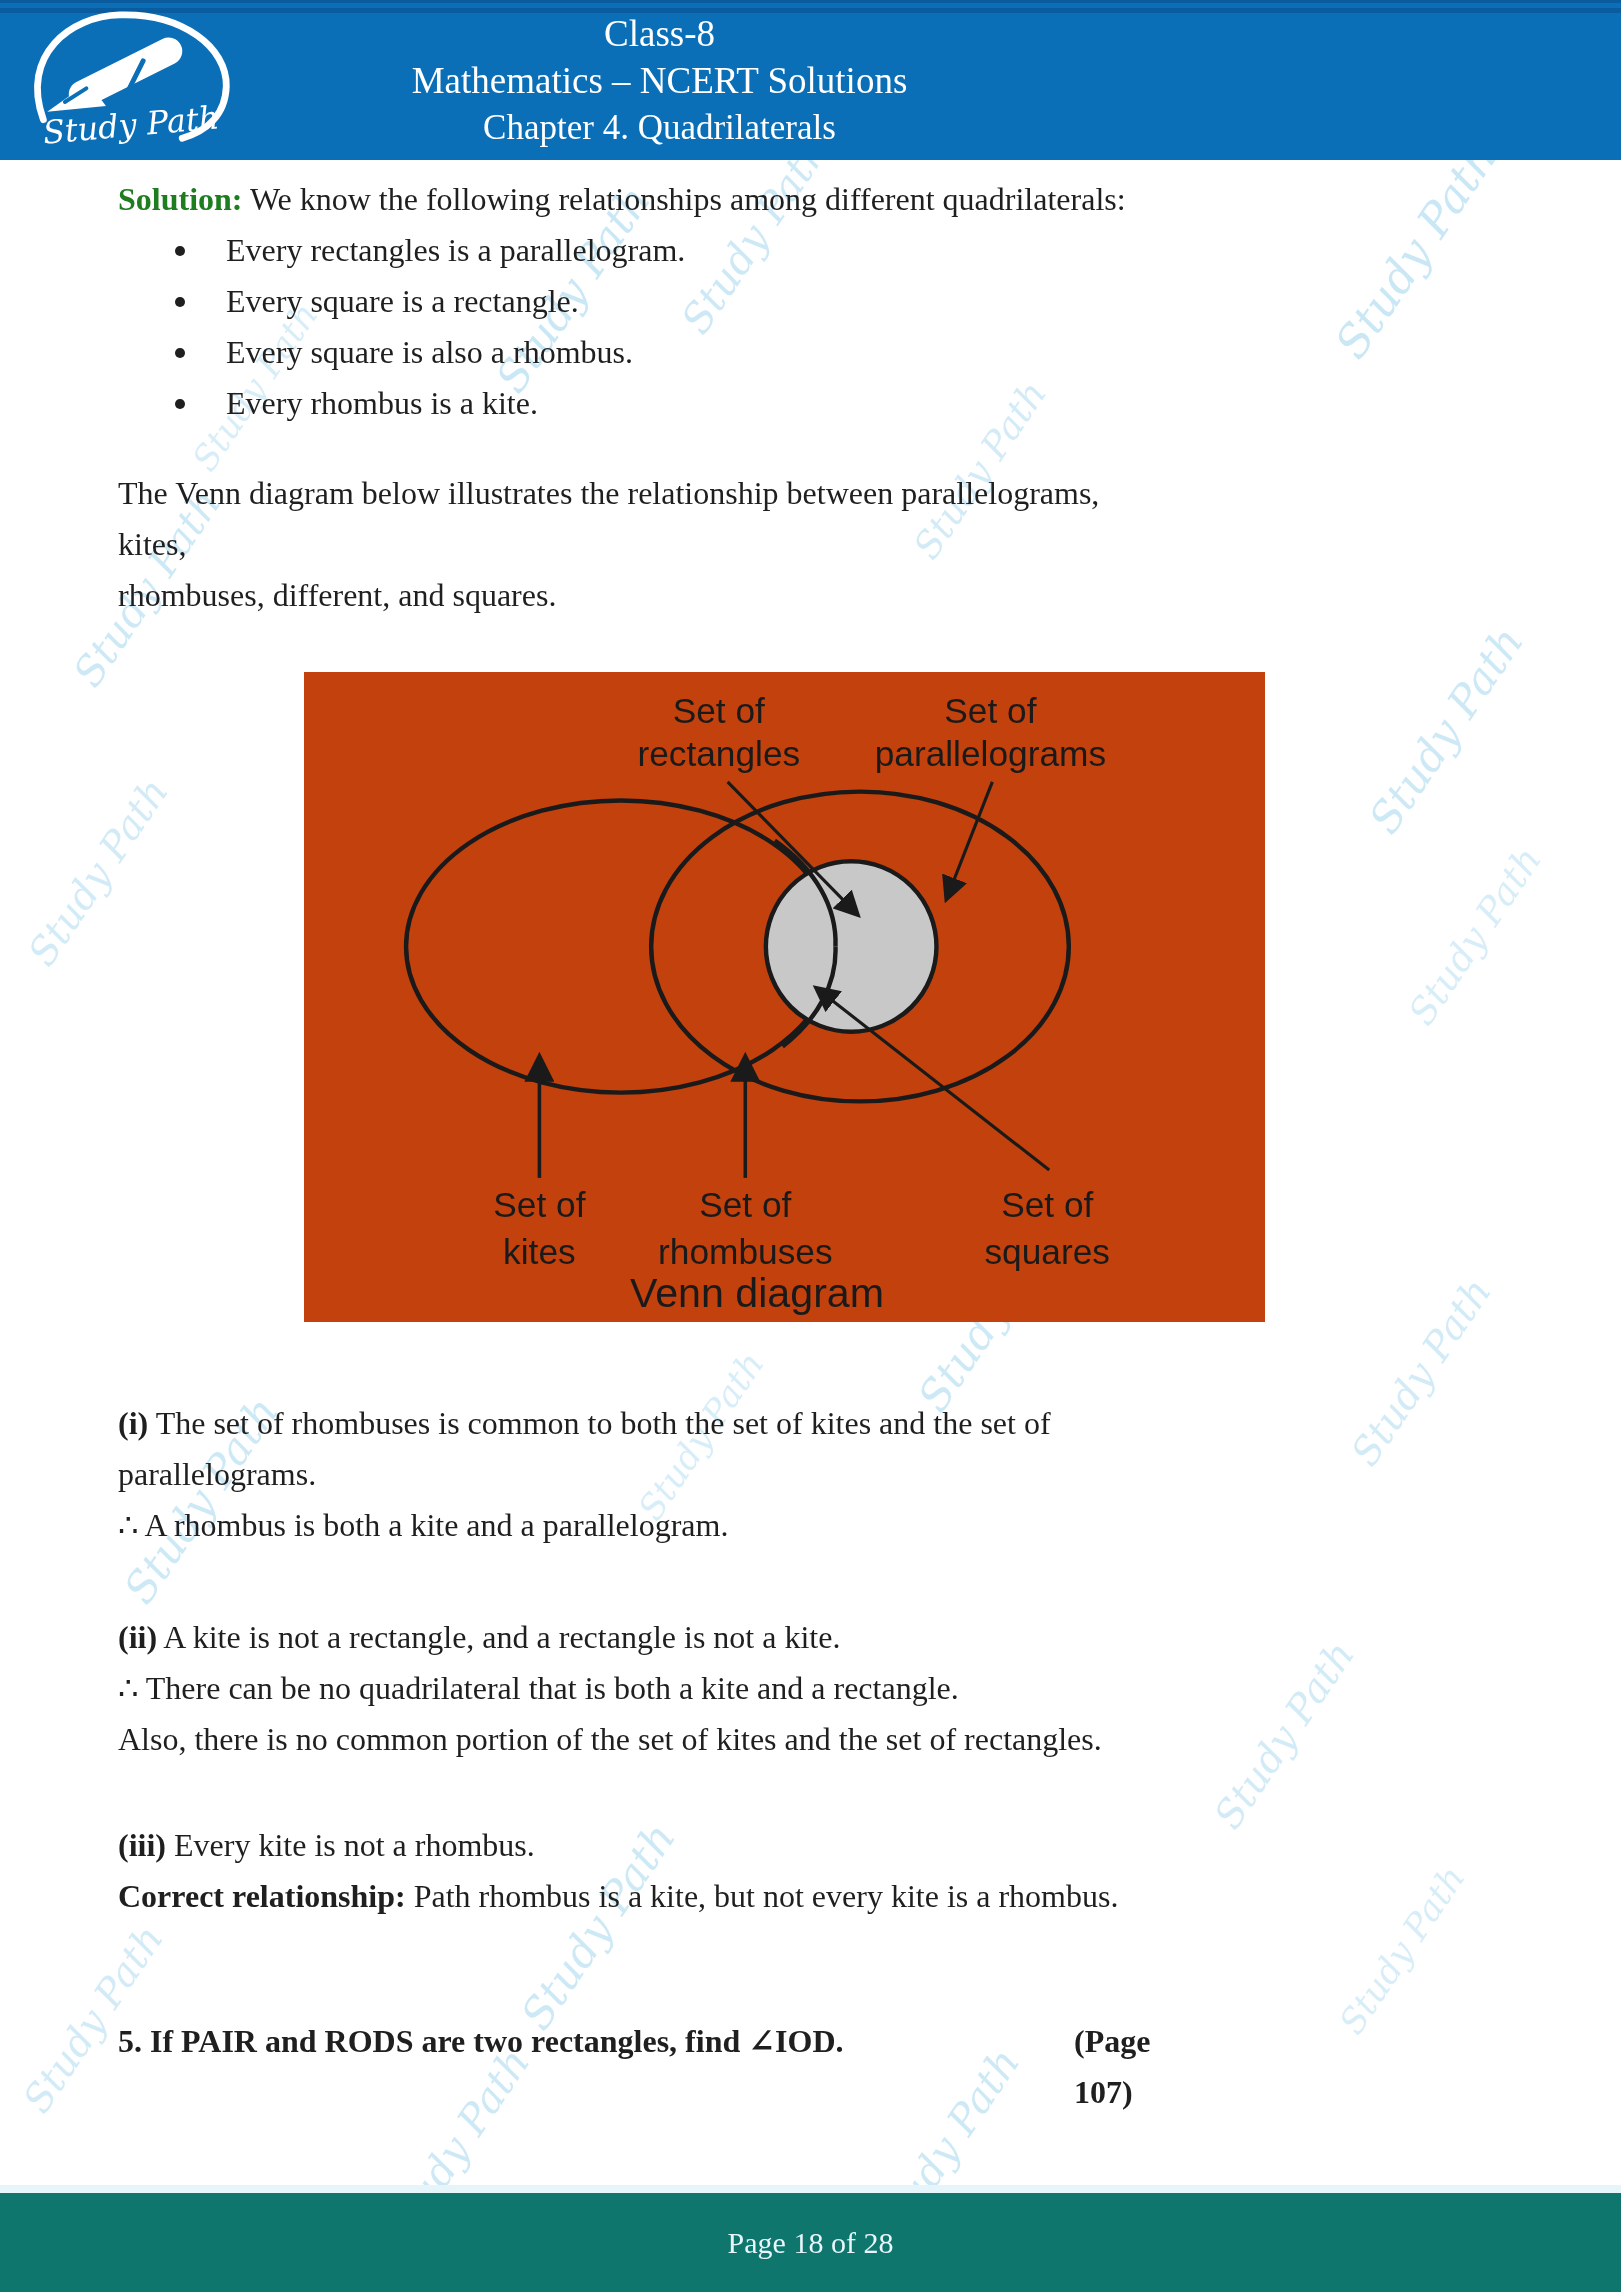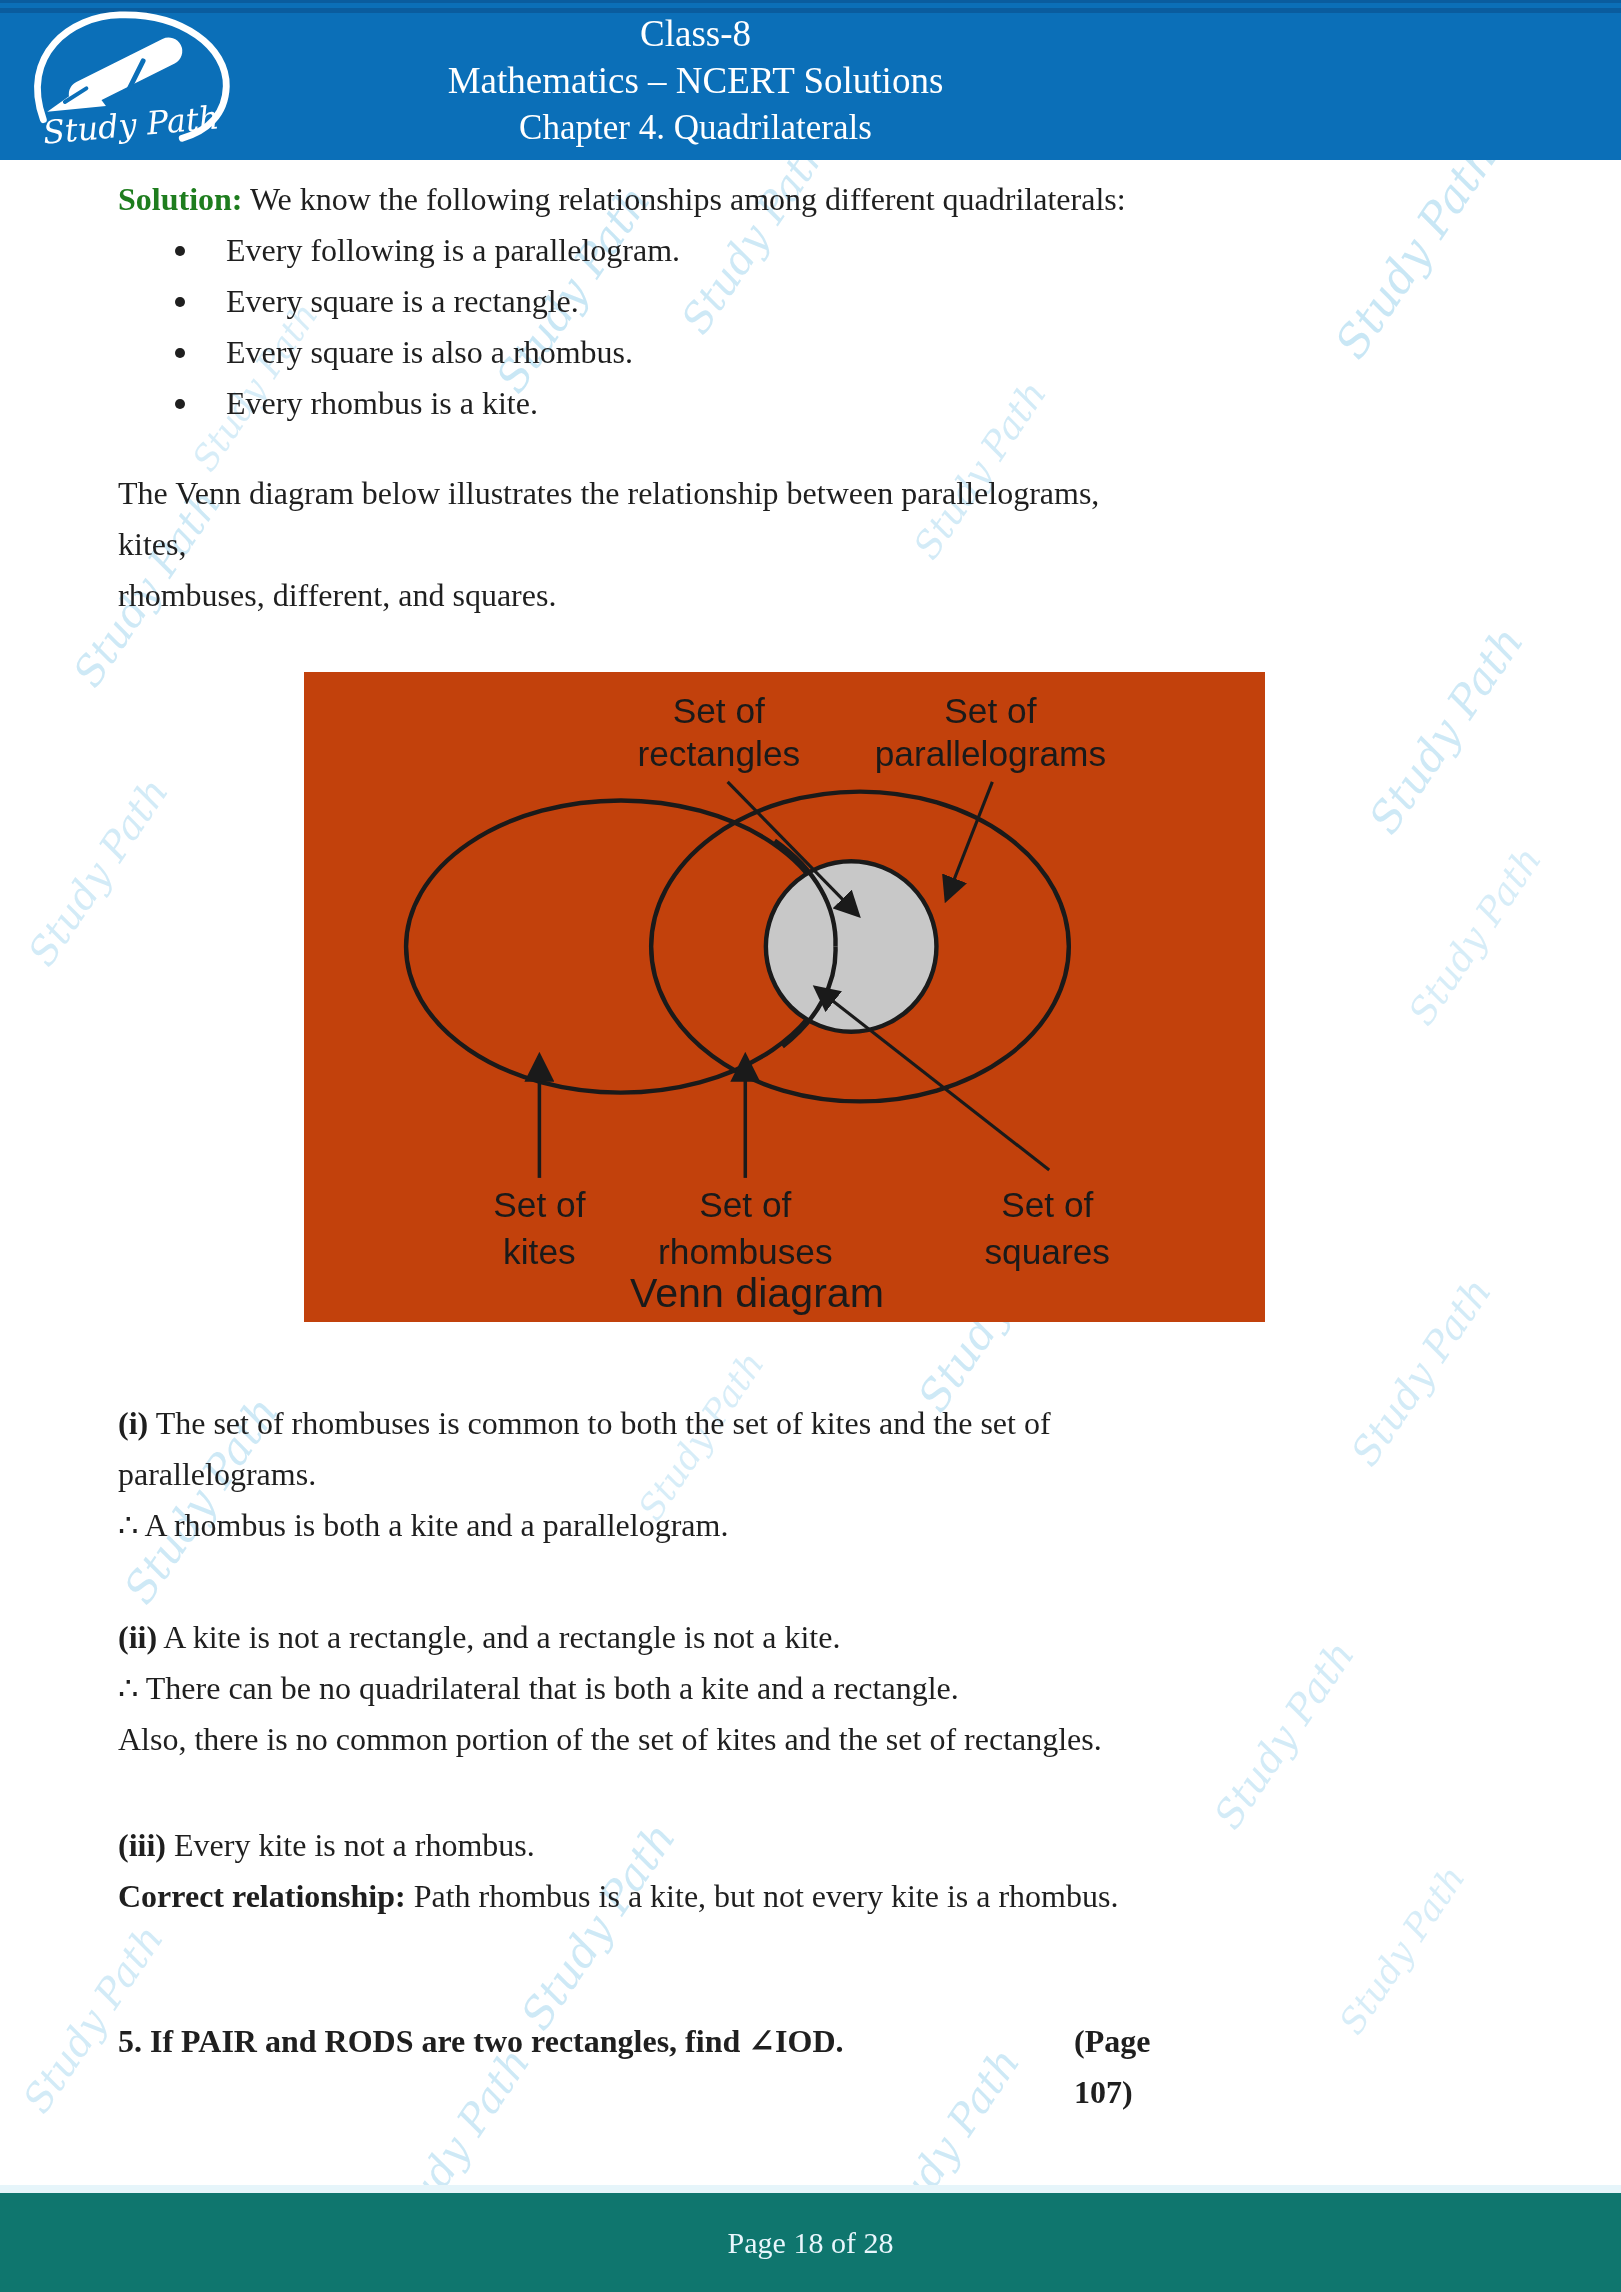--- a/index.html
+++ b/index.html
@@ -15,21 +15,21 @@
     position:absolute;font-family:"DejaVu Serif",serif;font-style:italic;
     color:#9ed4ee;white-space:nowrap;
     transform:translate(-50%,-50%) rotate(-56deg);
   }
   
   .header{
     position:absolute;left:0;top:0;width:1621px;height:160px;z-index:3;
     background:linear-gradient(#0a5c9e 0 2.9px,#0b6fb8 2.9px 7.8px,#0a5c9e 7.8px 12.7px,#0b6fb8 12.7px 100%);
     color:#ffffff;
   }
-  .header-titles{position:absolute;left:0;top:9.8px;width:1319px;text-align:center;padding-left:36px;}
+  .header-titles{position:absolute;left:0;top:9.8px;width:1319px;text-align:center;}
   .header-titles .hline{font-size:37px;line-height:47px;}
   .header-titles .hline3{font-size:35px;line-height:47px;}
   .logo{position:absolute;left:13.7px;top:3.9px;width:225px;height:152px;}
   .logo-script{
     position:absolute;left:19.6px;top:102px;width:196px;text-align:center;
     font-family:"DejaVu Serif",serif;font-style:italic;font-size:32px;color:#ffffff;
     transform:rotate(-5deg);
   }
   
   .content{position:absolute;left:0;top:160px;width:1282px;z-index:2;
@@ -110,21 +110,21 @@
 </div>
 
 <div class="content">
 
   <p class="sol">
     <span class="bold green">Solution:</span>
     <span>We know the following relationships among different quadrilaterals:</span>
   </p>
 
   <ul class="bullets">
-    <li>Every following is a parallelogram.</li>
+    <li>Every rectangles is a parallelogram.</li>
     <li>Every square is a rectangle.</li>
     <li>Every square is also a rhombus.</li>
     <li>Every rhombus is a kite.</li>
   </ul>
 
   <p class="para">
     <span class="line">The Venn diagram below illustrates the relationship between parallelograms, kites,</span>
     <span class="line">rhombuses, different, and squares.</span>
   </p>
 

